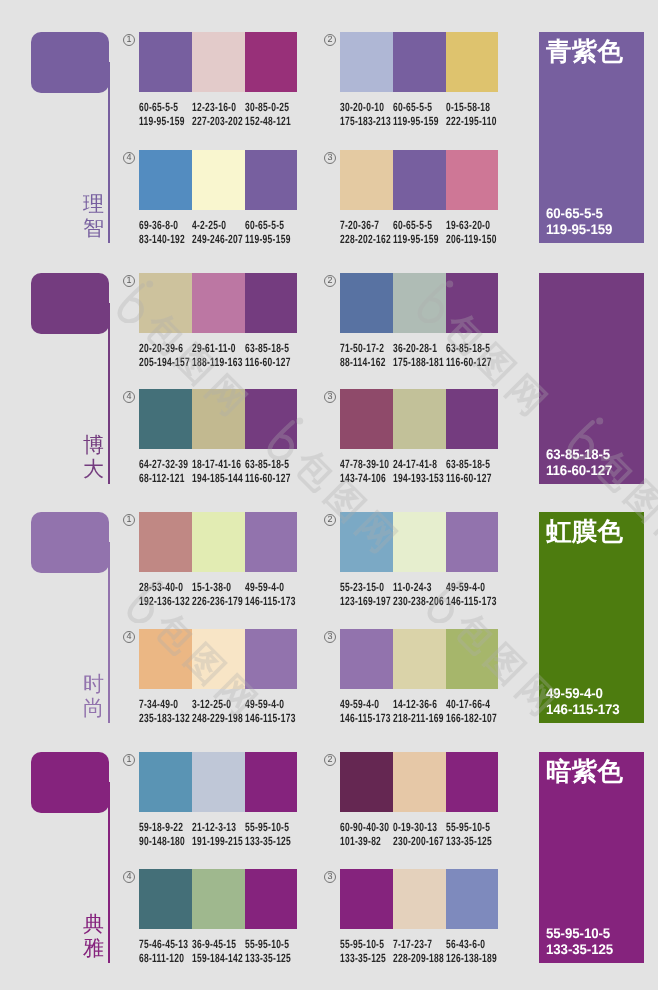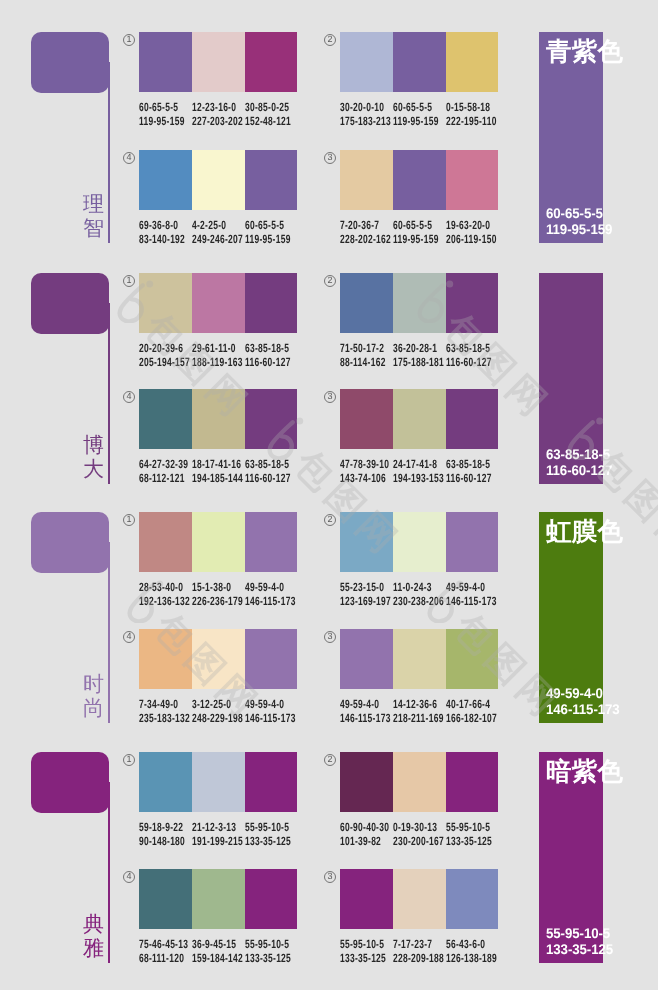--- a/index.html
+++ b/index.html
@@ -19,21 +19,21 @@
   .sw{position:absolute;height:60px;}
   .lab{position:absolute;font-size:12px;line-height:13.8px;font-weight:700;color:#262626;
        white-space:nowrap;transform:scaleX(0.705);transform-origin:left top;letter-spacing:0.4px;}
 
   .wmlayer{position:absolute;left:0;top:0;width:658px;height:990px;overflow:hidden;z-index:3;pointer-events:none;}
   .wmitem{position:absolute;white-space:nowrap;color:#aeaeae;opacity:.30;
           line-height:0;transform-origin:0 0;display:flex;align-items:center;}
   .wmlogo{display:block;flex:0 0 auto;transform:rotate(-45deg);transform-origin:50% 50%;}
   .wmtxt{display:block;font-size:37px;font-weight:700;letter-spacing:7px;line-height:1;
          margin-left:4px;}
-  .panel{position:absolute;width:64px;height:211px;}
+  .panel{position:absolute;width:105px;height:211px;}
   .ptitle{position:absolute;color:#fff;font-weight:700;line-height:1;white-space:nowrap;}
   .pcode{position:absolute;color:#fff;font-weight:700;white-space:nowrap;
          font-size:14px;transform:scaleX(0.95);transform-origin:left top;letter-spacing:-0.1px;}
 </style>
 </head>
 <body>
 
 <div class="page">
 <div class="section" style="top:32px;height:215px">
   <div class="tag" style="left:31px;top:0px;width:78px;height:61px;background:rgb(119,95,159)"></div>

